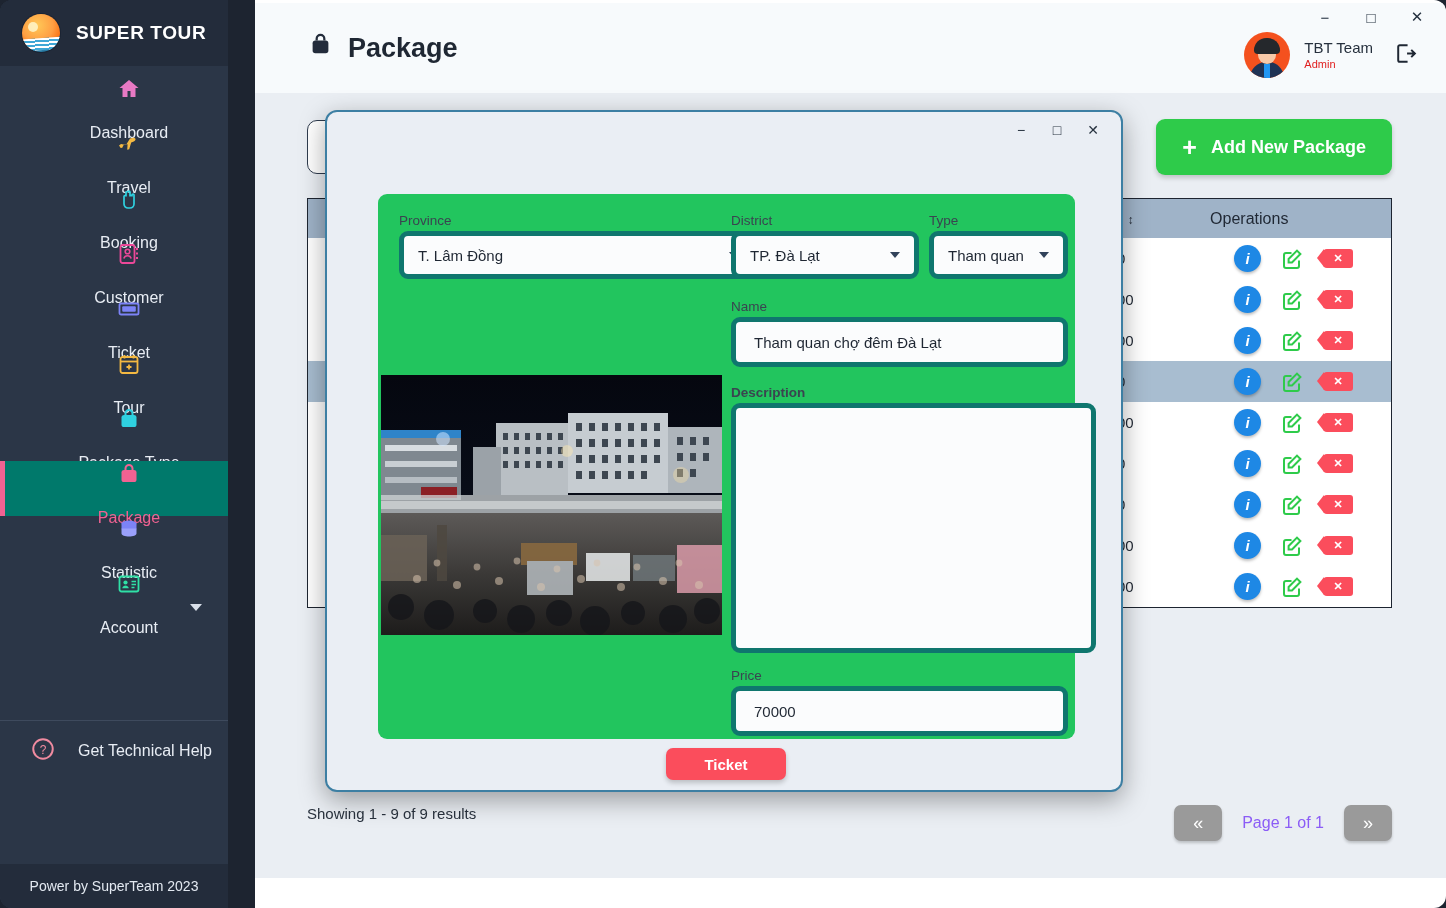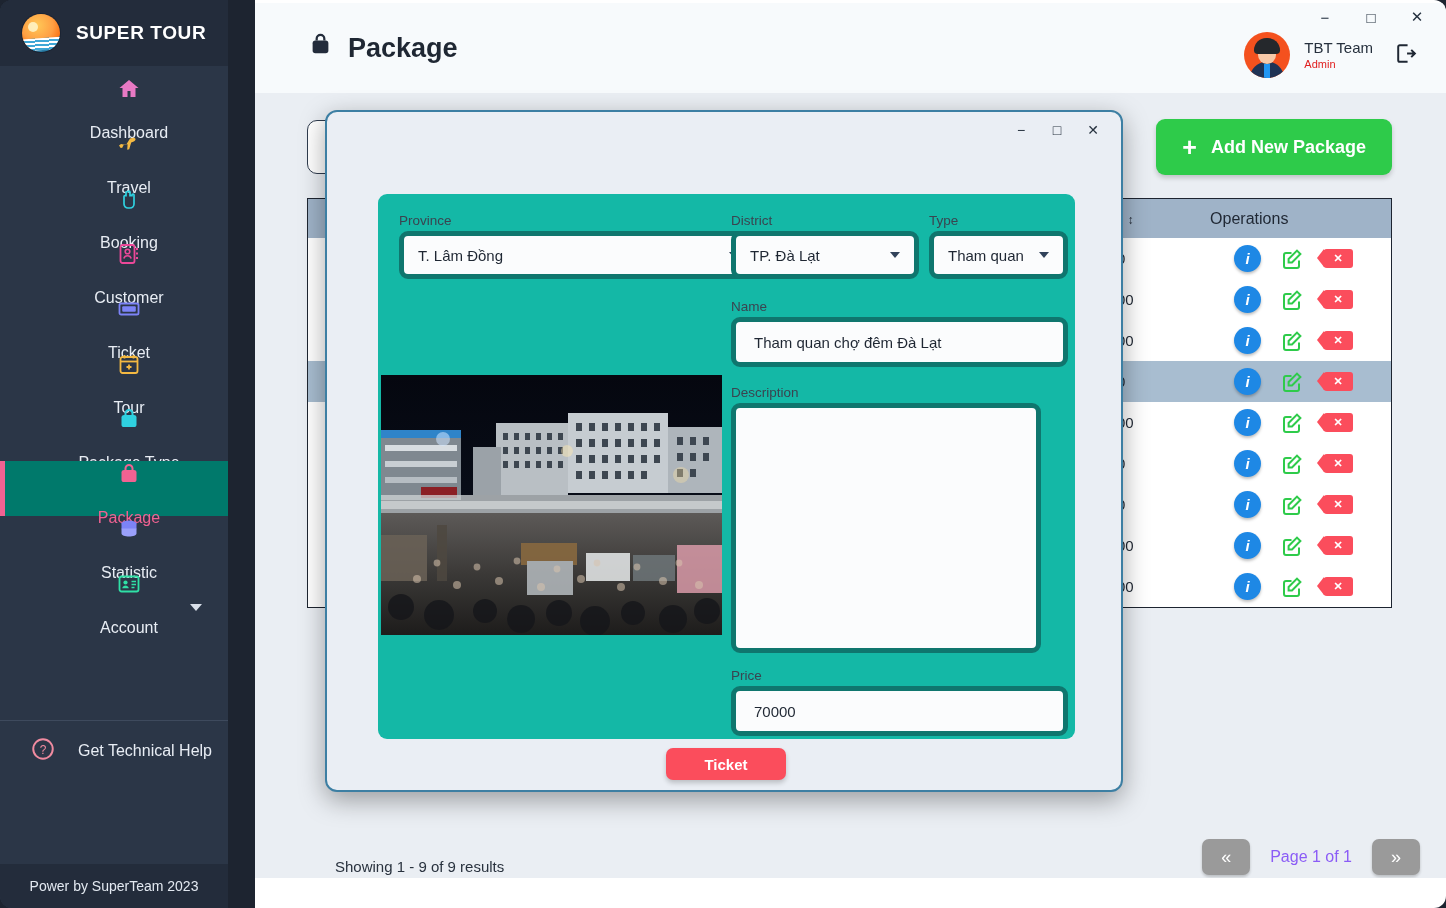--- a/index.html
+++ b/index.html
@@ -251,21 +251,21 @@
     content: ""; position: absolute; left: -6px; top: 0;
     width: 0; height: 0;
     border-top: 9.5px solid transparent;
     border-bottom: 9.5px solid transparent;
     border-right: 7px solid #fb4d5c;
   }
 
   #footer-row {
     position: absolute; left: 52px; top: 712px;
     width: 1085px; height: 70px;
-    display: flex; align-items: flex-end; margin-left: 28px;
+    display: flex; align-items: flex-start;
   }
   #showing-text { font-size: 15px; color: #29323e; }
   #pager { margin-left: auto; display: flex; align-items: center; gap: 20px; }
   .pg-btn {
     width: 48px; height: 36px;
     background: #9a9a9a;
     border: none; border-radius: 7px;
     color: #ffffff; font-size: 18px;
     display: flex; align-items: center; justify-content: center;
     cursor: pointer;
@@ -301,21 +301,21 @@
   }
   #modal-title {
     text-align: center;
     font-size: 25px; color: #1f2733;
     display: flex; align-items: center; justify-content: center; gap: 12px;
     margin-top: 4px;
   }
   #form-panel {
     position: absolute; left: 51px; top: 82px;
     width: 697px; height: 545px;
-    background: #14b8a6;
+    background: #22c55e;
     border-radius: 9px;
   }
   .fld-label {
     font-size: 13.5px; color: #3a4450;
     margin-bottom: 3px; display: block;
   }
   .fld-box {
     background: #fbfcfd;
     border: 5px solid #0f766e;
     border-radius: 9px;
@@ -331,21 +331,21 @@
     border-top: 6px solid #31425a;
   }
   #fld-province { position: absolute; left: 21px; top: 19px; width: 359px; }
   #fld-province .fld-box { height: 48px; }
   #fld-district { position: absolute; left: 353px; top: 19px; width: 188px; }
   #fld-district .fld-box { height: 48px; }
   #fld-type { position: absolute; left: 551px; top: 19px; width: 139px; }
   #fld-type .fld-box { height: 48px; }
   #fld-name { position: absolute; left: 353px; top: 105px; width: 337px; }
   #fld-name .fld-box { height: 50px; padding-left: 18px; }
-  #fld-desc { position: absolute; left: 353px; top: 191px; width: 310px; }
+  #fld-desc { position: absolute; left: 353px; top: 191px; width: 365px; font-weight: bold; }
   #fld-desc .fld-box { height: 250px; align-items: flex-start; padding-top: 10px; }
   #fld-price { position: absolute; left: 353px; top: 474px; width: 337px; }
   #fld-price .fld-box { height: 50px; padding-left: 18px; }
 
   #thumb {
     position: absolute; left: 3px; top: 181px;
     width: 341px; height: 260px;
     overflow: hidden;
     background: #05070d;
   }

